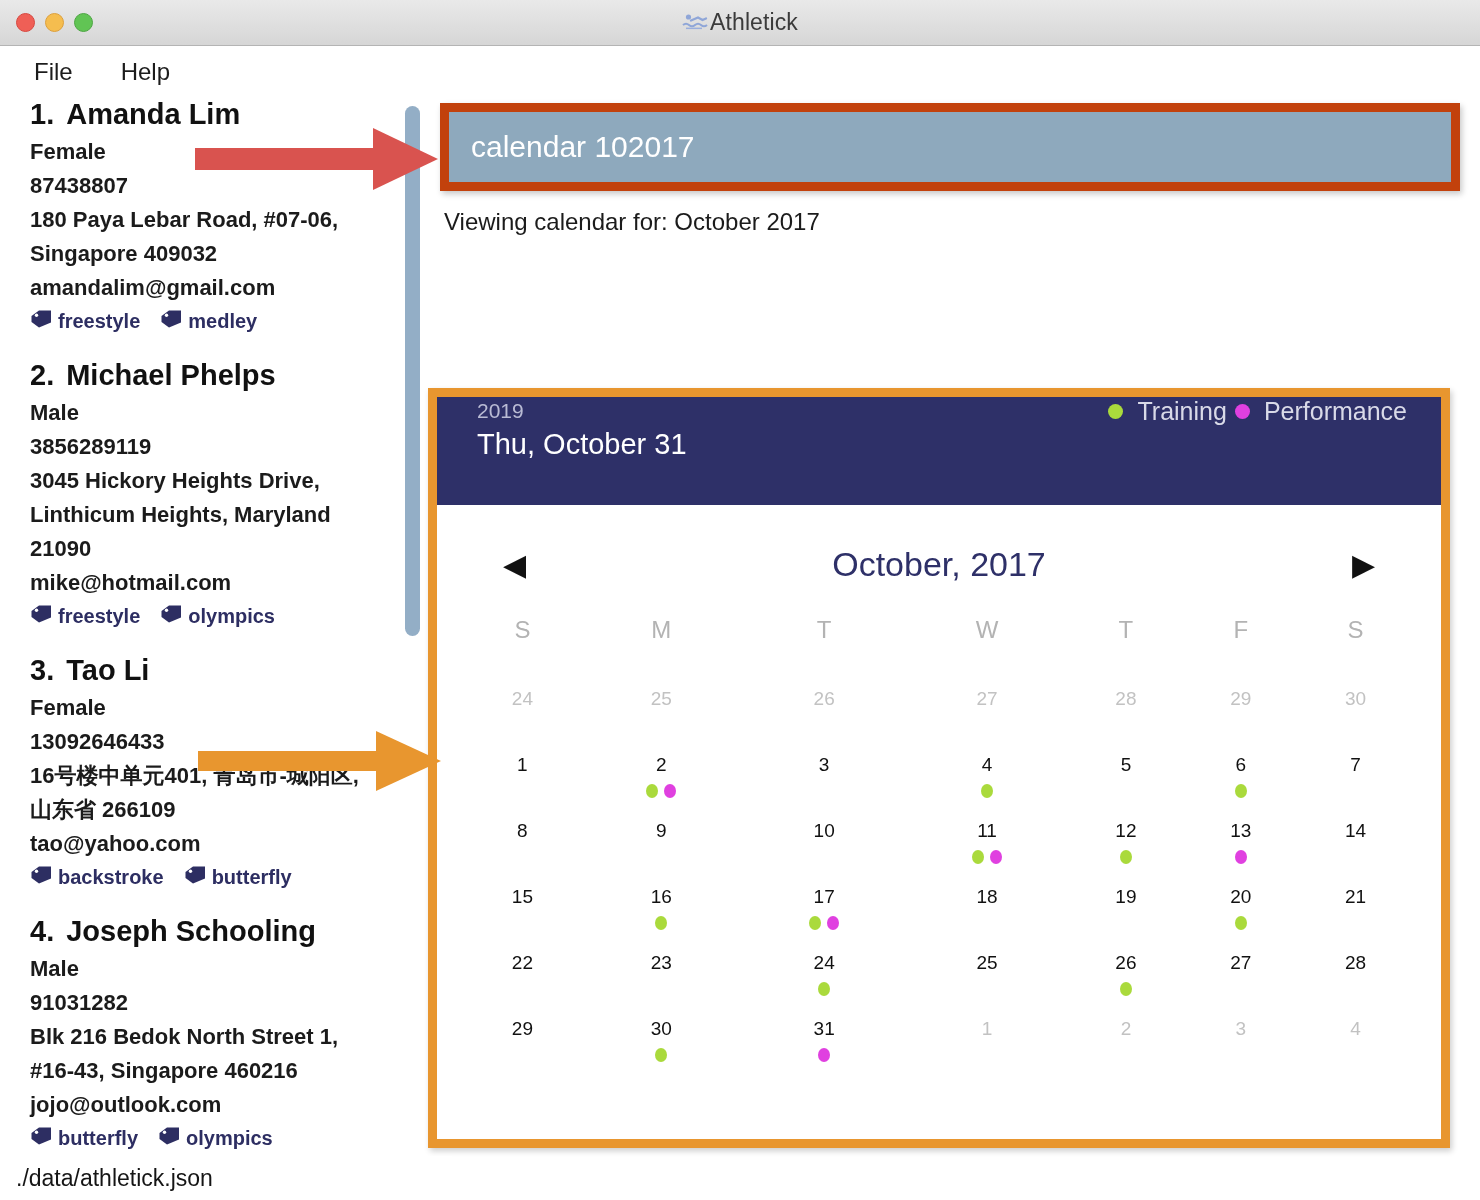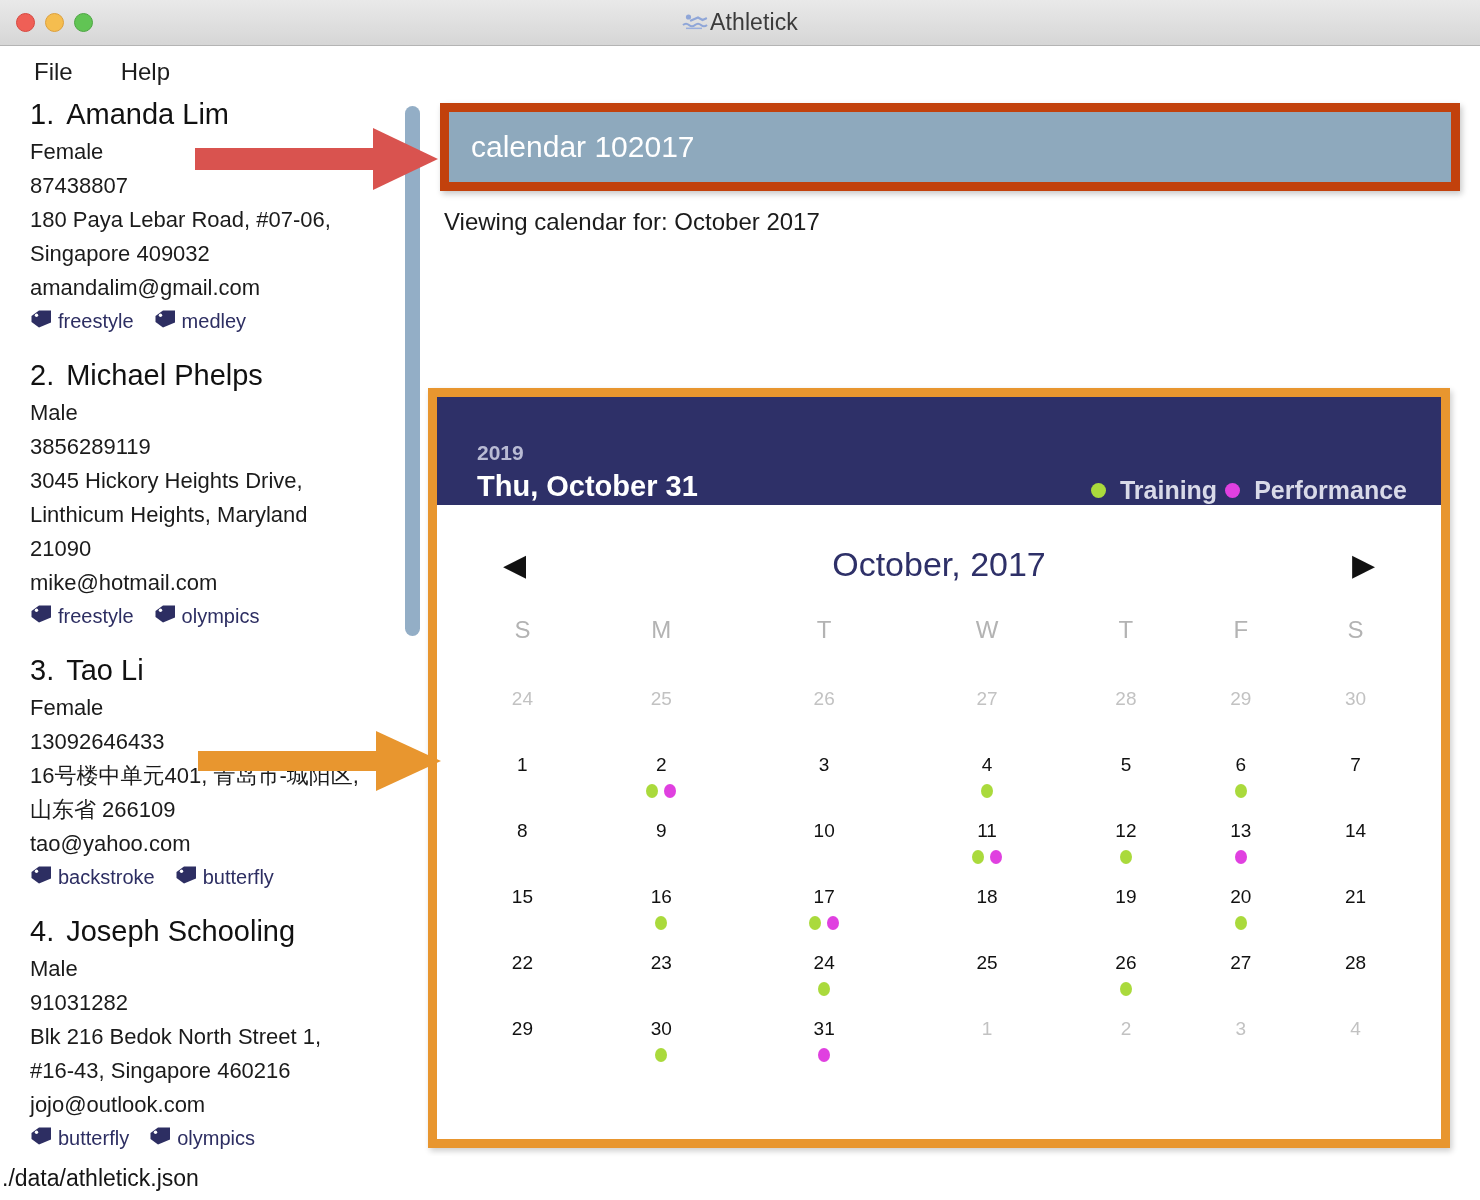--- a/index.html
+++ b/index.html
@@ -45,21 +45,21 @@
   
   #content { display: flex; height: calc(1200px - 46px - 52px); }
 
   
   #sidebar {
     width: 420px; flex: 0 0 420px;
     padding: 0 0 0 30px;
     position: relative;
     overflow: hidden;
   }
-  .person { margin-bottom: 26px; }
+  .person { margin-bottom: 26px; font-weight: bold; }
   .person-name {
     font-size: 29px; color: #111; margin-bottom: 4px;
     white-space: nowrap;
   }
   .person-name .idx { margin-right: 12px; }
   .person-line { font-size: 22px; color: #1b1b1b; line-height: 34px; }
   .tags { display: flex; align-items: center; gap: 6px; margin-top: 4px; }
   .tag { display: inline-flex; align-items: center; gap: 6px; margin-right: 14px; }
   .tag-label { font-size: 20px; color: #2d2e62; }
 
@@ -70,21 +70,21 @@
     background: #93aec6;
     border-radius: 8px;
   }
 
   
   #statusbar {
     position: absolute; left: 0; bottom: 0;
     width: 452px; height: 44px;
     background: #fff;
     display: flex; align-items: center;
-    padding-left: 2px;
+    padding-left: 16px;
     z-index: 20;
   }
   #statusbar-text { font-size: 23px; color: #151515; }
 
   
   #main {
     flex: 1;
     position: relative;
     padding: 0 0 0 12px;
   }
@@ -120,23 +120,22 @@
     position: absolute;
     left: 8px; top: 290px;
     width: 1022px; height: 760px;
     border: 9px solid #e8962f;
     background: #ffffff;
     box-shadow: 2px 3px 6px rgba(0,0,0,.2);
   }
   #cal-header {
     background: #2e3068;
     height: 108px;
-    display: flex; align-items: flex-end; justify-content: space-between;
+    display: flex; align-items: flex-start; justify-content: space-between;
     padding: 0 34px 0 40px;
-    font-weight: bold;
   }
   #cal-header-date { color: #fff; }
   #cal-year { font-size: 21px; color: #b9bbd4; line-height: 28px; }
   #cal-fulldate { font-size: 29px; color: #ffffff; line-height: 38px; }
   #legend { display: flex; flex-direction: row; gap: 8px; }
   .legend-row { display: flex; align-items: center; gap: 14px; }
   .legend-dot { width: 15px; height: 15px; border-radius: 50%; }
   .legend-label { font-size: 25px; color: #d9dae8; }
 
   #cal-body { padding: 18px 28px 10px 28px; }

